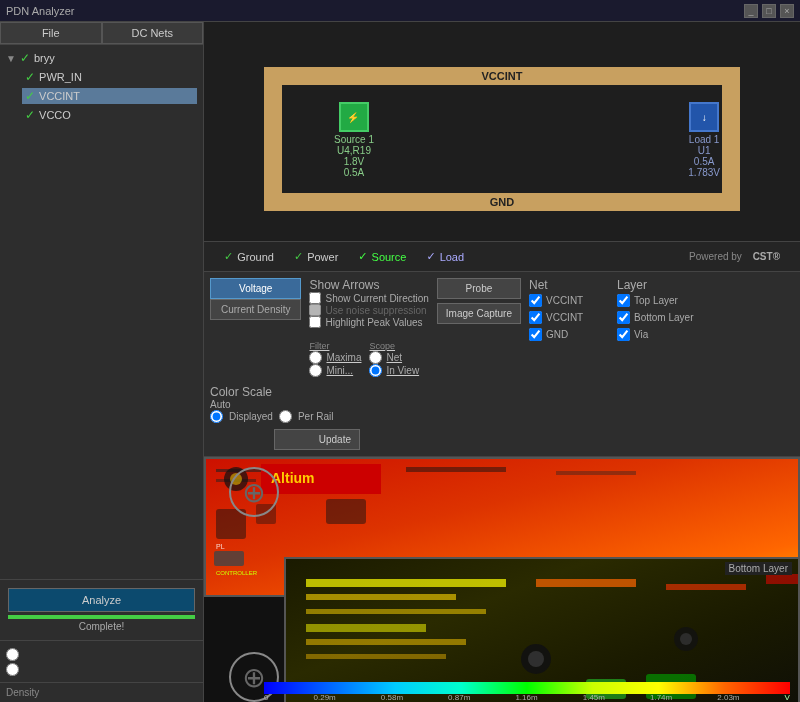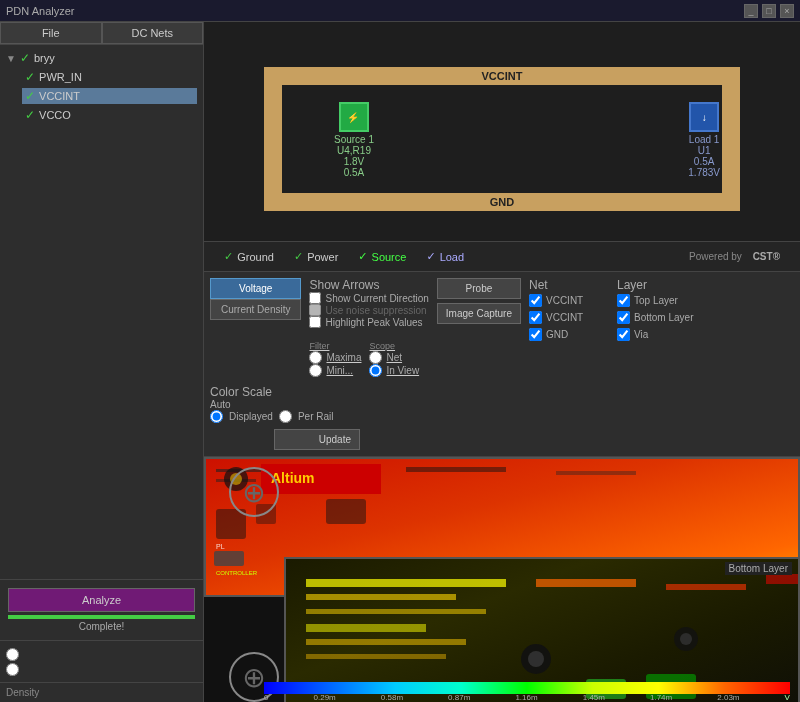--- a/index.html
+++ b/index.html
@@ -91,21 +91,21 @@
     .check-green { color: #44cc44; font-size: 12px; }
     .tree-label { color: #ccc; font-size: 11px; }
     .triangle { color: #888; font-size: 10px; }
 
     #analyze-btn-area {
       padding: 8px;
       border-top: 1px solid #444;
     }
     #analyze-btn {
       width: 100%;
-      background: #701a75;
+      background: #0c4a6e;
       border: 1px solid #666;
       color: #ccc;
       padding: 5px;
       cursor: pointer;
       font-size: 11px;
     }
     #progress-bar-outer {
       height: 4px;
       background: #333;
       margin-top: 3px;

